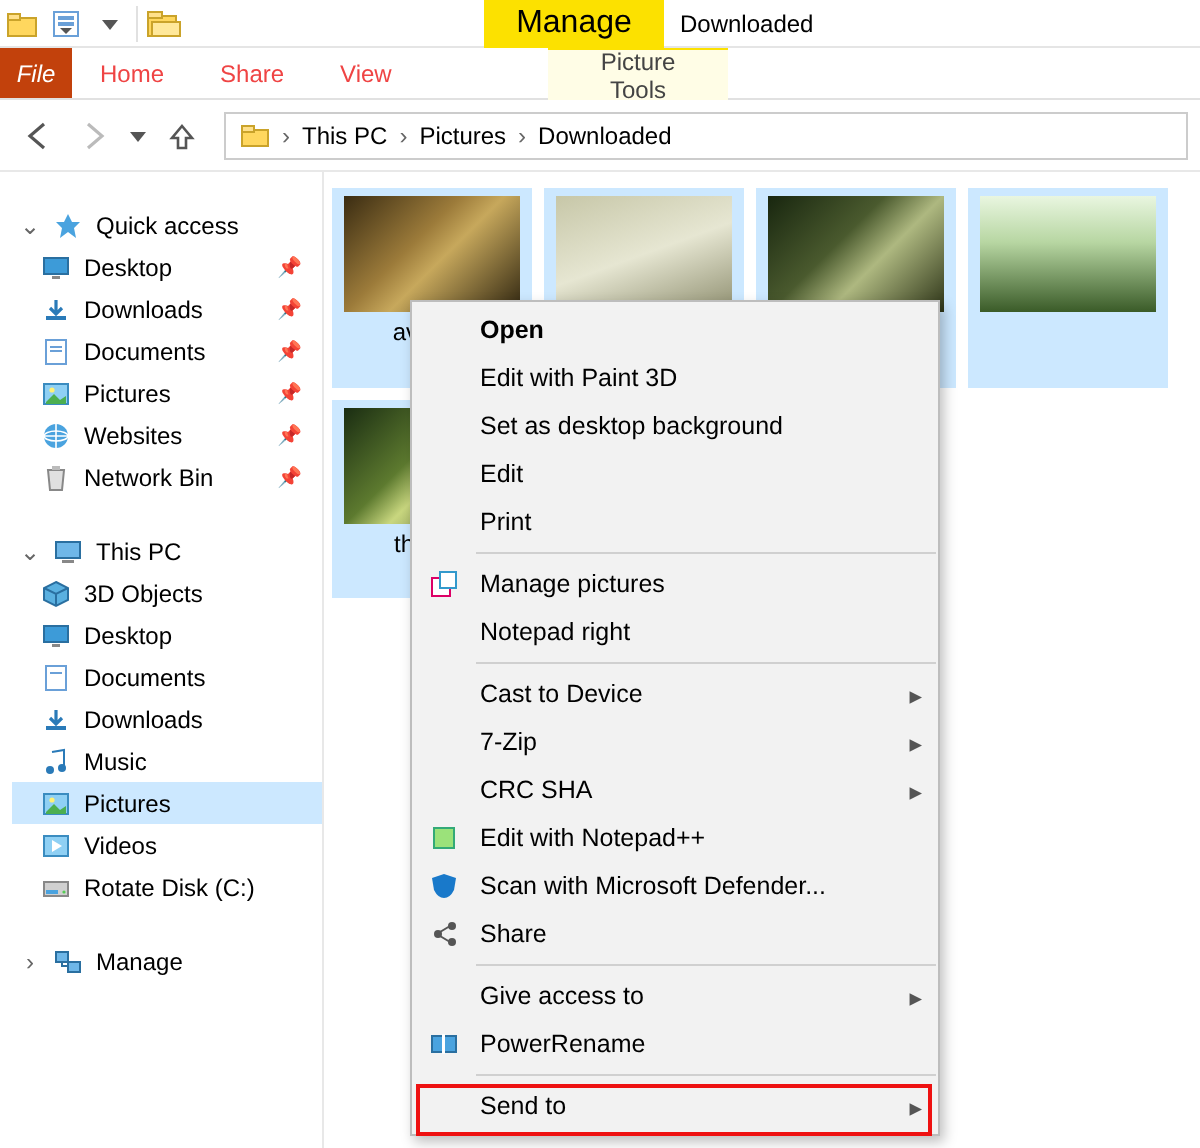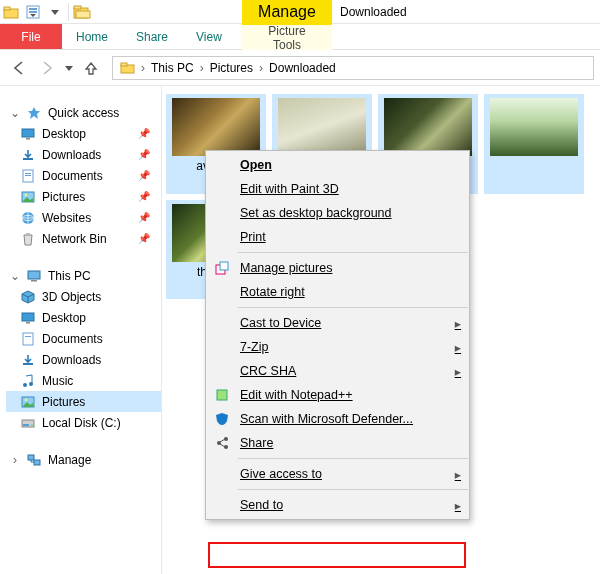--- a/index.html
+++ b/index.html
@@ -9,22 +9,22 @@
   
   .titlebar { height:24px; background:#fff; display:flex; align-items:center; border-bottom:1px solid #e5e5e5; position:relative; }
   .qat { display:flex; align-items:center; height:100%; }
   .qat-icon { width:22px; height:22px; display:flex; align-items:center; justify-content:center; }
   .divider-v { width:1px; height:18px; background:#e1e1e1; margin:0 2px; }
   .tab-contextual { position:absolute; left:242px; top:0; width:90px; height:24px; background:#fce100; display:flex; align-items:center; justify-content:center; font-size:16px; }
   .title-text { position:absolute; left:340px; top:0; height:24px; display:flex; align-items:center; font-size:12px; }
 
   
   .ribbonrow { height:26px; display:flex; align-items:stretch; border-bottom:1px solid #e1e1e1; font-size:12px; position:relative;}
-  .tab-file { width:62px; background:#ef4444; color:#fff; display:flex; align-items:center; justify-content:center; }
-  .tab { padding:0 14px; display:flex; align-items:center; color:#0f766e; }
+  .tab-file { width:36px; background:#c2410c; color:#fff; display:flex; align-items:center; justify-content:center;font-style:italic; }
+  .tab { padding:0 14px; display:flex; align-items:center; color:#ef4444; }
   .tab-pic { position:absolute; left:242px; width:90px; text-align:center; display:flex; align-items:center; justify-content:center; color:#444; background:#fffde6; border-top:1px solid #fce100;}
   
   
   .navbar { height:36px; border-bottom:1px solid #e8e8e8; display:flex; align-items:center; padding:4px 6px; gap:2px; }
   .navbtn { width:26px; height:26px; display:flex; align-items:center; justify-content:center; color:#666; }
   .navbtn.disabled { color:#bbb; }
   .breadcrumb { flex:1; height:24px; border:1px solid #ccc; margin-left:6px; display:flex; align-items:center; padding:0 4px; font-size:12px; gap:2px; }
   .bc-seg { padding:0 4px; }
   .bc-chev { color:#666; }
 
@@ -46,21 +46,21 @@
   .thumb { width:88px; height:58px; background:#888; margin-bottom:4px; }
   .thumb.av { background:linear-gradient(135deg,#3a2c12,#9c7b3a 40%,#c7a85c 55%,#2f2510); }
   .thumb.fo { background:linear-gradient(160deg,#c7c7a8,#e6e6d2 50%,#8f8f70); }
   .thumb.fr { background:linear-gradient(135deg,#18260f,#4a5a2e 40%,#aeb880 60%,#2c3317); }
   .thumb.f2 { background:linear-gradient(180deg,#e9f6e0,#b7d6a2 40%,#3a5b28); }
   .thumb.rd { background:linear-gradient(135deg,#1a2d12,#5d7a2f 40%,#c9d77f 55%,#233311); }
   .fname { line-height:1.15; }
 
   
   .ctxmenu { position:absolute; left:205px; top:150px; width:265px; background:#f2f2f2; border:1px solid #bdbdbd; box-shadow:2px 3px 6px rgba(0,0,0,0.25); font-size:12.5px; padding:2px 0; }
-  .ctxitem { height:24px; display:flex; align-items:center; padding:0 8px 0 34px; position:relative;text-decoration:underline; }
+  .ctxitem { height:24px; display:flex; align-items:center; padding:0 8px 0 34px; position:relative; }
   .ctxitem.bold { font-weight:600; }
   .ctxitem .cicon { position:absolute; left:7px; width:18px; height:18px; display:flex; align-items:center; justify-content:center; }
   .ctxitem .chev { margin-left:auto; color:#555; }
   .ctxsep { height:1px; background:#d0d0d0; margin:3px 1px 3px 32px; }
   .ctx-highlight { position:absolute; border:2px solid #e11; pointer-events:none; }
 
   
   svg { display:block; }
 </style>
 </head>
@@ -100,21 +100,21 @@
     </div>
     <div class="tab-contextual">Manage</div>
     <div class="title-text">Downloaded</div>
   </div>
 
   <div class="ribbonrow">
     <div class="tab-file">File</div>
     <div class="tab">Home</div>
     <div class="tab">Share</div>
     <div class="tab">View</div>
-    <div class="tab tab-pic" style="height:26px;">Picture Tools</div>
+    <div class="tab tab-pic" style="height:26px;margin-left:32px;">Picture Tools</div>
   </div>
 
   <div class="navbar">
     <div class="navbtn">
       <svg width="16" height="16">
           <path d="M11 2 L4 8 L11 14" fill="none" stroke="#555" stroke-width="1.6"></path>
         </svg>
     </div>
     <div class="navbtn disabled">
       <svg width="16" height="16">
@@ -286,26 +286,35 @@
               <rect x="1" y="1" width="12" height="10" fill="#8fd0f4" stroke="#3a8cc0"></rect>
               <circle cx="5" cy="4" r="1.3" fill="#fff176"></circle>
               <path d="M2 10 L6 6 L9 9 L12 7 L12 11 L2 11 Z" fill="#4caf50"></path>
             </svg>
           </span>
           <span>Pictures</span>
         </div>
       <div class="navitem">
           <span class="icon">
             <svg width="14" height="12">
+              <rect x="1" y="1" width="12" height="10" fill="#8fd0f4" stroke="#3a8cc0"></rect>
+              <path d="M5 3 L10 6 L5 9 Z" fill="#fff"></path>
+            </svg>
+          </span>
+          <span>Videos</span>
+        </div>
+      <div class="navitem">
+          <span class="icon">
+            <svg width="14" height="12">
               <rect x="1" y="3" width="12" height="7" fill="#d0d0d0" stroke="#888"></rect>
               <rect x="2" y="7" width="6" height="2" fill="#4aa3df"></rect>
               <circle cx="11" cy="8" r="0.8" fill="#5c5"></circle>
             </svg>
           </span>
-          <span>Local Disk (C:)</span>
+          <span>Rotate Disk (C:)</span>
         </div>
 
       <div class="nav-group-gap"></div>
       <div class="navitem top">
         <span class="exp">›</span>
         <span class="icon">
             <svg width="14" height="12">
               <rect x="1" y="1" width="6" height="5" fill="#6fb7e8" stroke="#2a6fa0"></rect>
               <rect x="7" y="6" width="6" height="5" fill="#6fb7e8" stroke="#2a6fa0"></rect>
               <path d="M4 6 L4 8 L7 8" stroke="#2a6fa0" fill="none"></path>
@@ -344,34 +353,37 @@
     <div class="ctxitem bold">
         <span>Open</span>
       </div>
     <div class="ctxitem">
         <span>Edit with Paint 3D</span>
       </div>
     <div class="ctxitem">
         <span>Set as desktop background</span>
       </div>
     <div class="ctxitem">
+        <span>Edit</span>
+      </div>
+    <div class="ctxitem">
         <span>Print</span>
       </div>
     <div class="ctxsep"></div>
     <div class="ctxitem">
       <span class="cicon">
           <svg width="14" height="14">
             <rect x="1" y="4" width="9" height="9" fill="#fff" stroke="#d06"></rect>
             <rect x="5" y="1" width="8" height="8" fill="#fff" stroke="#39c"></rect>
           </svg>
         </span>
       <span>Manage pictures</span>
     </div>
     <div class="ctxitem">
-        <span>Rotate right</span>
+        <span>Notepad right</span>
       </div>
     <div class="ctxsep"></div>
     <div class="ctxitem">
         <span>Cast to Device</span>
         <span class="chev">▸</span>
       </div>
     <div class="ctxitem">
         <span>7-Zip</span>
         <span class="chev">▸</span>
       </div>
@@ -404,20 +416,29 @@
             <path d="M5 6 L10 3 M5 8 L10 11" stroke="#555"></path>
           </svg>
         </span>
       <span>Share</span>
     </div>
     <div class="ctxsep"></div>
     <div class="ctxitem">
         <span>Give access to</span>
         <span class="chev">▸</span>
       </div>
+    <div class="ctxitem">
+      <span class="cicon">
+          <svg width="14" height="12">
+            <rect x="1" y="2" width="12" height="8" fill="#4aa3df" stroke="#2a6fa0"></rect>
+            <rect x="6" y="1" width="1.5" height="10" fill="#fff"></rect>
+          </svg>
+        </span>
+      <span>PowerRename</span>
+    </div>
     <div class="ctxsep"></div>
     <div class="ctxitem">
         <span>Send to</span>
         <span class="chev">▸</span>
       </div>
 
     <div class="ctx-highlight" style="left:2px; top:391px; width:258px; height:26px;"></div>
   </div>
 
 </div>

